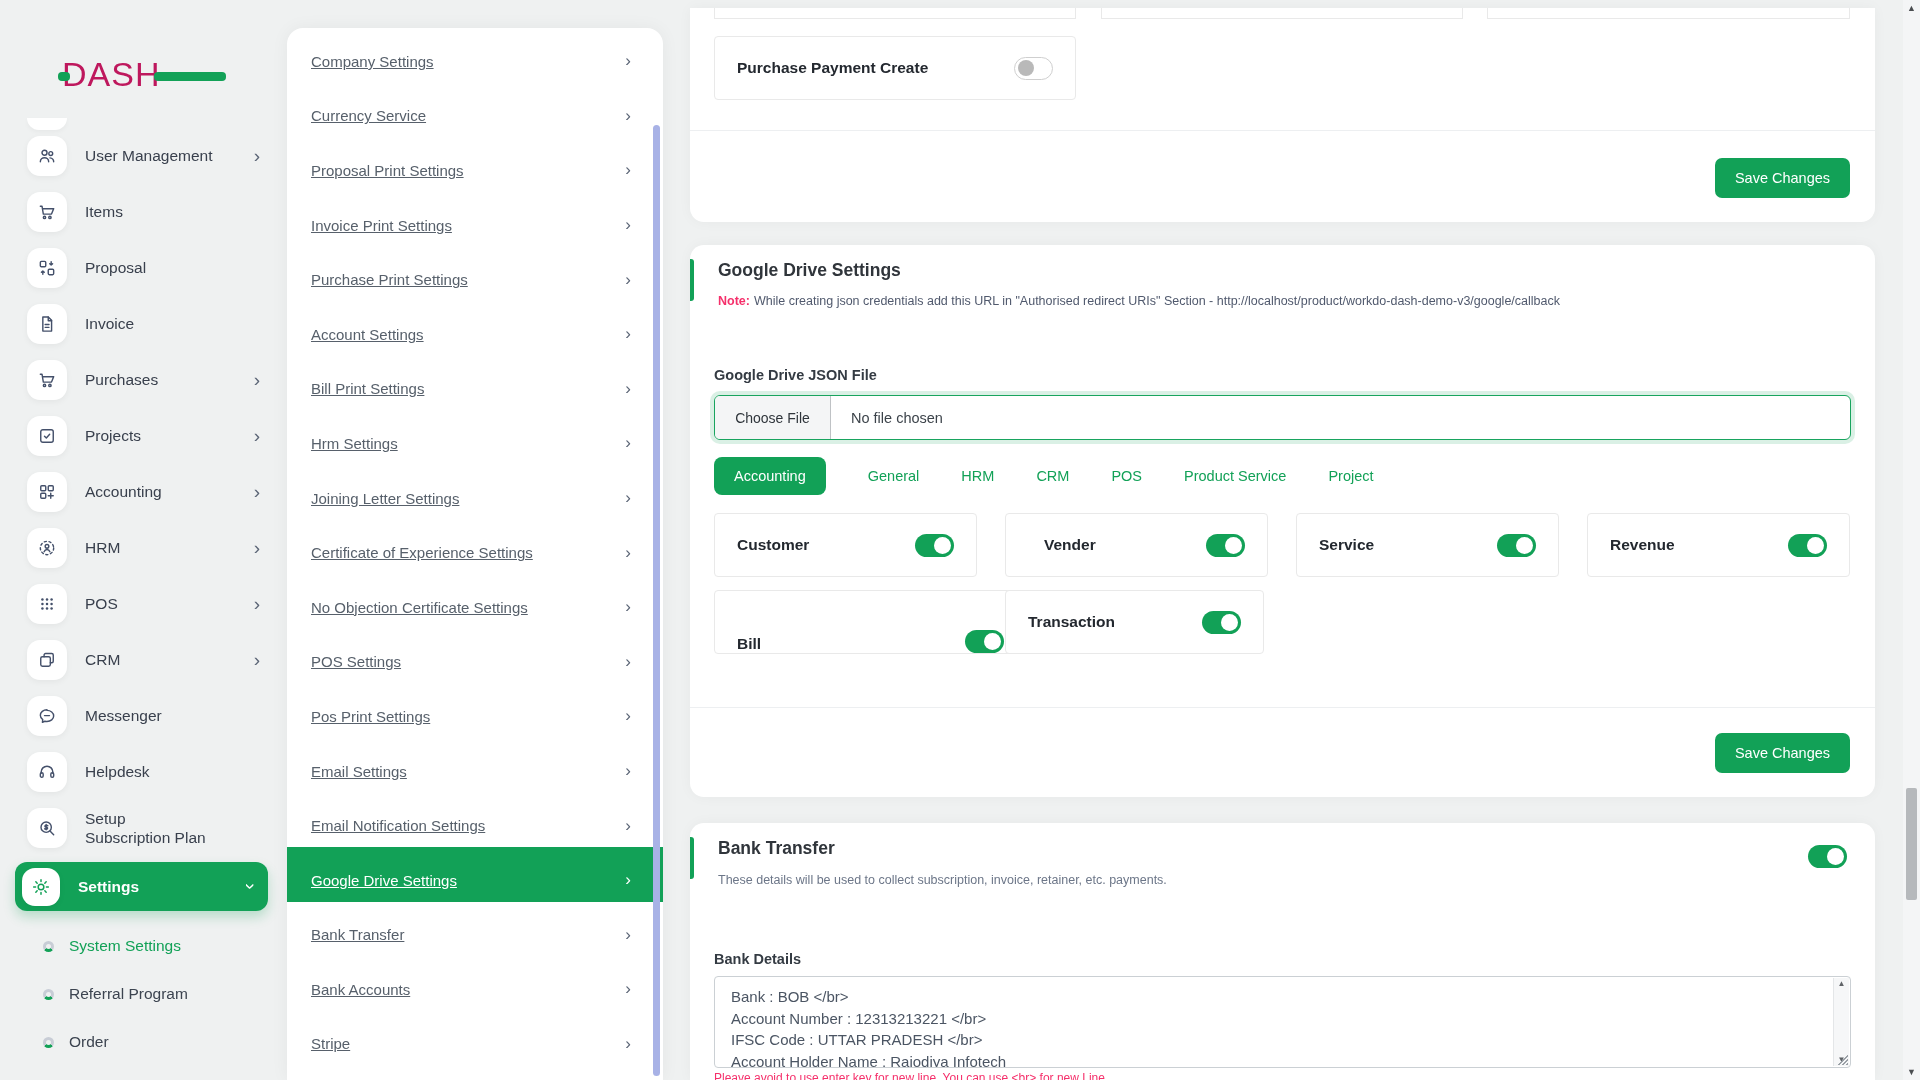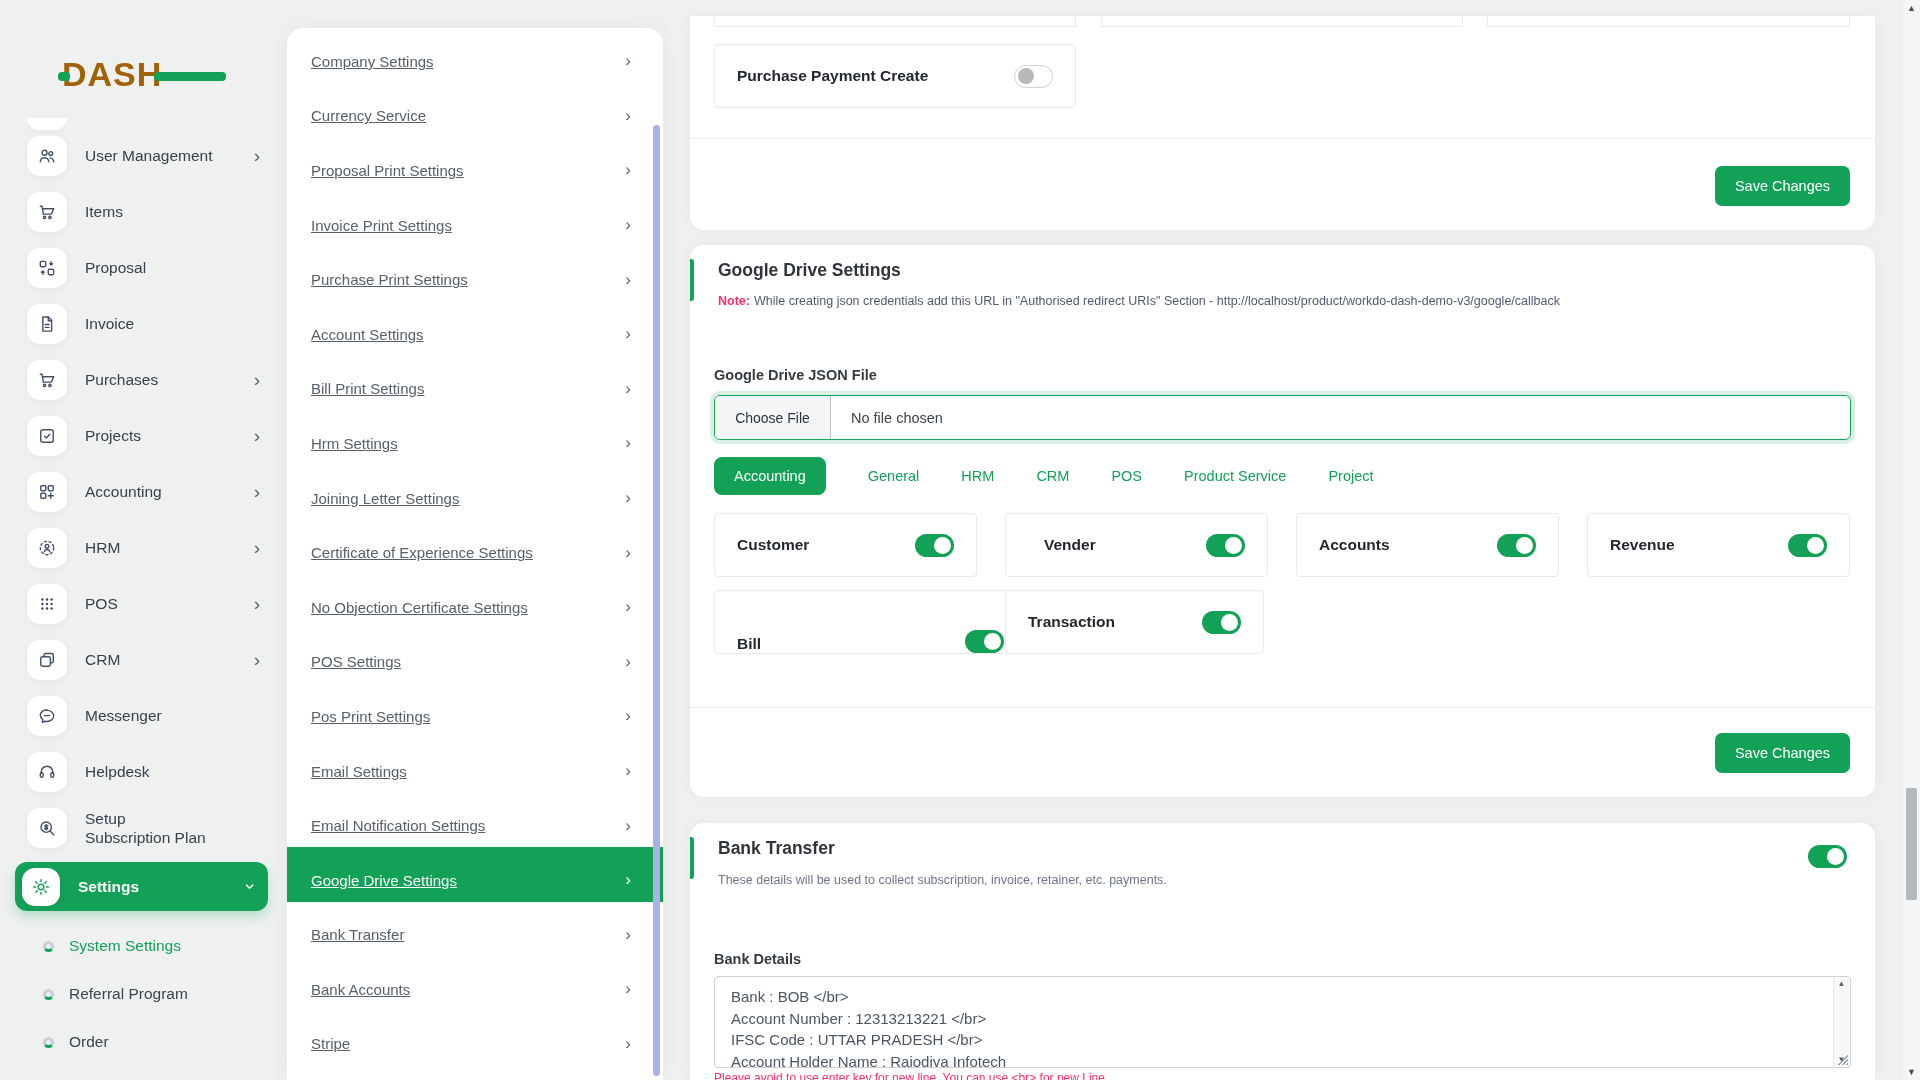--- a/index.html
+++ b/index.html
@@ -1,21 +1,21 @@
 <!DOCTYPE html>
 <html><head>
 <meta charset="utf-8">
 <style>
   *{margin:0;padding:0;box-sizing:border-box;}
   body{font-family:"Liberation Sans",sans-serif;background:#eff1f1;}
   .stage{position:relative;width:1920px;height:1080px;background:#eff1f1;overflow:hidden;color:#39404d;}
 
   
   .sidebar{position:absolute;left:0;top:0;width:283px;height:1080px;}
-  .logo{position:absolute;left:62px;top:55px;width:170px;height:42px;font-weight:700;font-size:34px;letter-spacing:1px;color:#a16207;}
+  .logo{position:absolute;left:62px;top:55px;width:170px;height:42px;font-weight:400;font-size:34px;letter-spacing:1px;color:#be185d;}
   .logo .green-dot{position:absolute;left:-4px;top:17px;width:12px;height:9px;border-radius:4px;background:#12a157;}
   .logo .green-dash{position:absolute;left:92px;top:17px;width:72px;height:9px;border-radius:4px;background:#12a157;}
   .nav{position:absolute;left:15px;top:118px;width:253px;}
   .nav-sliver{width:40px;height:12px;background:#fff;border-radius:0 0 13px 13px;margin-left:12px;margin-bottom:4px;box-shadow:0 2px 5px rgba(0,0,0,.04);}
   .nav-item{display:flex;align-items:center;height:44px;margin-bottom:12px;cursor:pointer;position:relative;}
   .icon-box{width:40px;height:40px;background:#fff;border-radius:13px;display:flex;align-items:center;justify-content:center;color:#44506a;box-shadow:0 2px 6px rgba(0,0,0,.05);flex:0 0 auto;margin-left:12px;}
   .nav-item .lbl{margin-left:18px;font-size:15.5px;font-weight:500;color:#39404d;line-height:1.25;max-width:130px;}
   .nav-item .chev{position:absolute;right:8px;color:#5b6576;font-size:19px;line-height:1;transform:translateY(-1px);}
   .nav-item.active-pill{background:#12a157;border-radius:12px;height:49px;box-shadow:0 6px 12px rgba(18,161,87,.25);}
   .nav-item.active-pill .icon-box{width:38px;height:38px;margin-left:7px;color:#12a157;}
@@ -31,21 +31,21 @@
   
   .snav{position:absolute;left:287px;top:28px;width:376px;height:1052px;background:#fff;border-radius:16px 16px 0 0;box-shadow:0 0 18px rgba(0,0,0,.05);overflow:hidden;}
   .snav-item{position:relative;height:54.6px;display:flex;align-items:center;padding:12px 36px 0 24px;font-size:15px;color:#57606b;cursor:pointer;text-decoration:underline;}
   .snav-item .chev{position:absolute;right:32px;font-size:17px;color:#5b6576;}
   .snav-item.active{background:#12a157;color:#fff;}
   .snav-item.active .chev{color:#fff;}
   .snav-scrollbar{position:absolute;right:3px;top:97px;width:7px;height:951px;background:#a8b2e6;border-radius:4px;}
 
   
   .card{position:absolute;left:690px;width:1185px;background:#fff;box-shadow:0 0 14px rgba(0,0,0,.04);}
-  .card1{top:16px;height:214px;border-radius:0 0 14px 14px;}
+  .card1{top:8px;height:214px;border-radius:0 0 14px 14px;}
   .card2{top:245px;height:552px;border-radius:14px;}
   .card3{top:823px;height:257px;border-radius:14px 14px 0 0;}
   .ghost-box{position:absolute;top:0;height:11px;border:1px solid #e9e9e9;border-top:none;background:#fff;}
   .tog-box{position:absolute;height:64px;border:1px solid #e9e9e9;border-radius:4px;background:#fff;display:flex;align-items:center;justify-content:space-between;padding:0 22px;}
   .tog-box .lbl{font-size:15.5px;font-weight:700;color:#23282f;}
   .switch{width:39px;height:23px;border-radius:12px;position:relative;cursor:pointer;flex:0 0 auto;}
   .switch.on{background:#12a157;}
   .switch.on::after{content:"";position:absolute;right:3px;top:3px;width:17px;height:17px;border-radius:50%;background:#fff;}
   .switch.off{background:#fff;border:1px solid #cfcfcf;}
   .switch.off::after{content:"";position:absolute;left:3px;top:2.5px;width:16px;height:16px;border-radius:50%;background:#b9b9b9;}
@@ -400,21 +400,21 @@
 
     <div class="tog-box" style="left:24px;top:268px;width:263px;">
       <span class="lbl">Customer</span>
       <span class="switch on"></span>
     </div>
     <div class="tog-box" style="left:315px;top:268px;width:263px;padding-left:38px;">
       <span class="lbl">Vender</span>
       <span class="switch on"></span>
     </div>
     <div class="tog-box" style="left:606px;top:268px;width:263px;">
-      <span class="lbl">Accounts</span>
+      <span class="lbl">Service</span>
       <span class="switch on"></span>
     </div>
     <div class="tog-box" style="left:897px;top:268px;width:263px;text-align:center;">
       <span class="lbl">Revenue</span>
       <span class="switch on"></span>
     </div>
     <div class="tog-box" style="left:24px;top:345px;width:313px;align-items:flex-end;">
       <span class="lbl">Bill</span>
       <span class="switch on"></span>
     </div>

